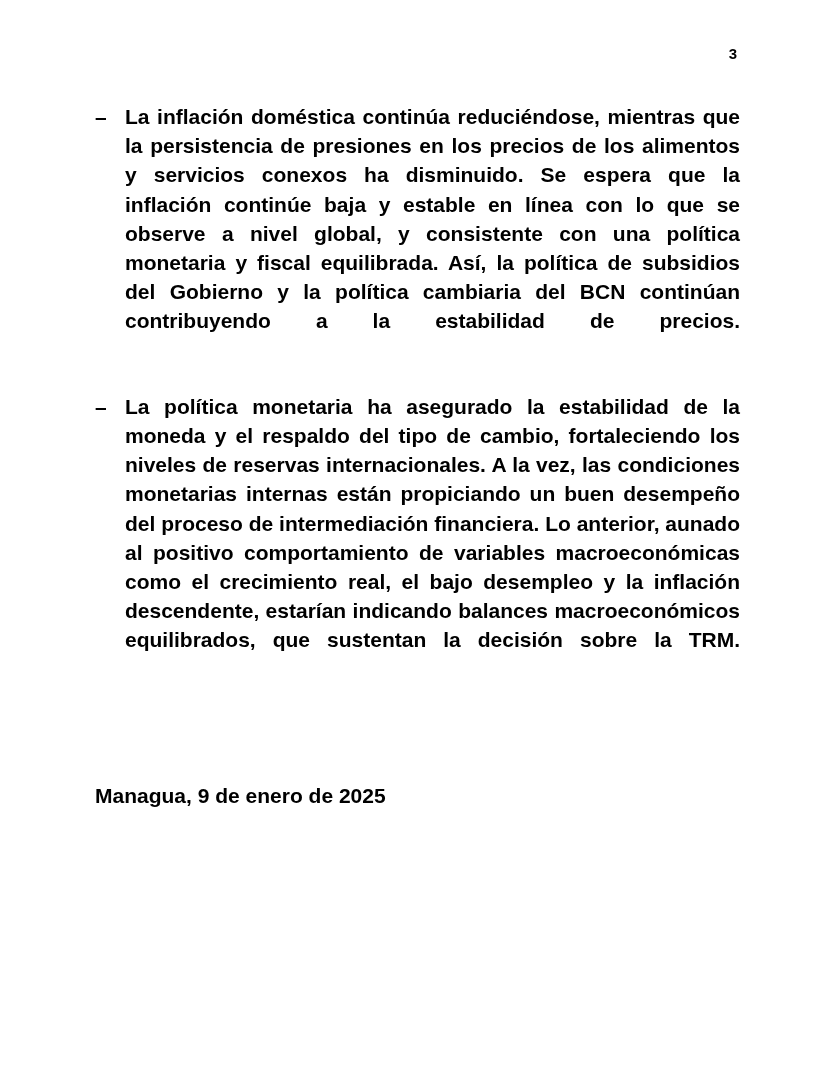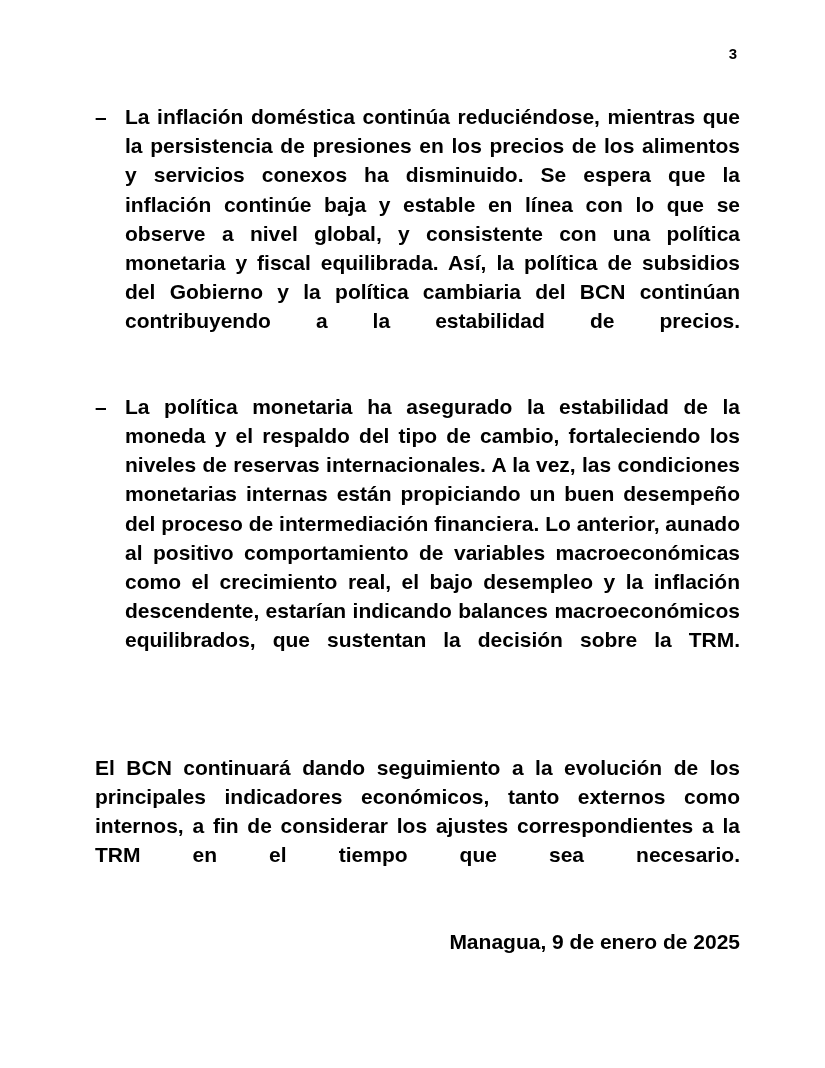--- a/index.html
+++ b/index.html
@@ -84,21 +84,21 @@
     width: 100%;
   }
   .spacer-before-closing {
     height: 42px;
   }
   .dateline {
     display: block;
     font-size: 21px;
     font-weight: bold;
     line-height: 29.2px;
-    text-align: right;
+    text-align: left;
     color: #000000;
     margin: 28px 0 16px 0;
   }
 </style>
 </head>
 <body>
 
 <div class="page">
 
   <div class="page-number">3</div>
@@ -110,18 +110,17 @@
       <span class="para-text">La inflación doméstica continúa reduciéndose, mientras que la persistencia de presiones en los precios de los alimentos y servicios conexos ha disminuido. Se espera que la inflación continúe baja y estable en línea con lo que se observe a nivel global, y consistente con una política monetaria y fiscal equilibrada. Así, la política de subsidios del Gobierno y la política cambiaria del BCN continúan contribuyendo a la estabilidad de precios.</span>
     </div>
 
     <div class="bullet-para">
       <span class="bullet-mark">–</span>
       <span class="para-text">La política monetaria ha asegurado la estabilidad de la moneda y el respaldo del tipo de cambio, fortaleciendo los niveles de reservas internacionales. A la vez, las condiciones monetarias internas están propiciando un buen desempeño del proceso de intermediación financiera. Lo anterior, aunado al positivo comportamiento de variables macroeconómicas como el crecimiento real, el bajo desempleo y la inflación descendente, estarían indicando balances macroeconómicos equilibrados, que sustentan la decisión sobre la TRM.</span>
     </div>
 
     <div class="spacer-before-closing"></div>
 
-    <p class="plain-para">El BCN continuará dando seguimiento a la evolución de los principales indicadores económicos, tanto externos como internos, a fin de considerar los ajustes correspondientes a la TRM en el tiempo que sea necesario.</p>
 
     <p class="dateline">Managua, 9 de enero de 2025</p>
 
   </div>
 </div>
 
 </body></html>

